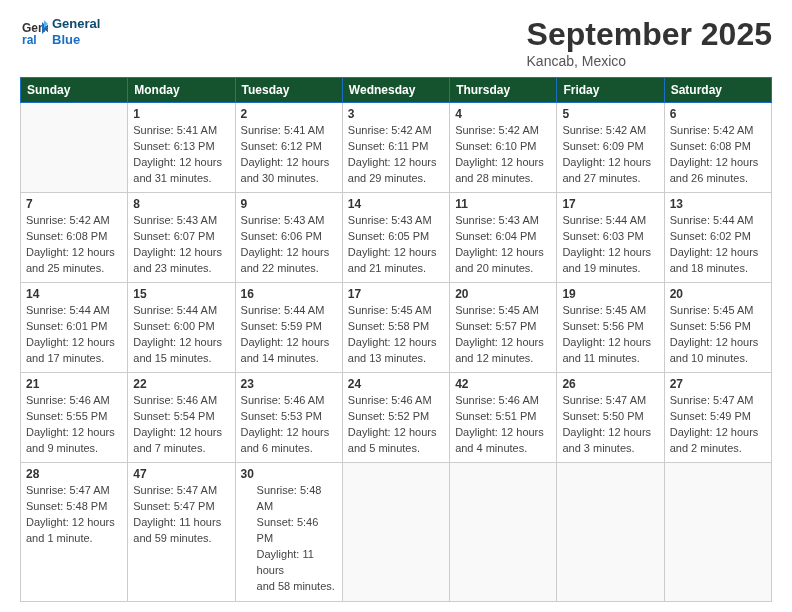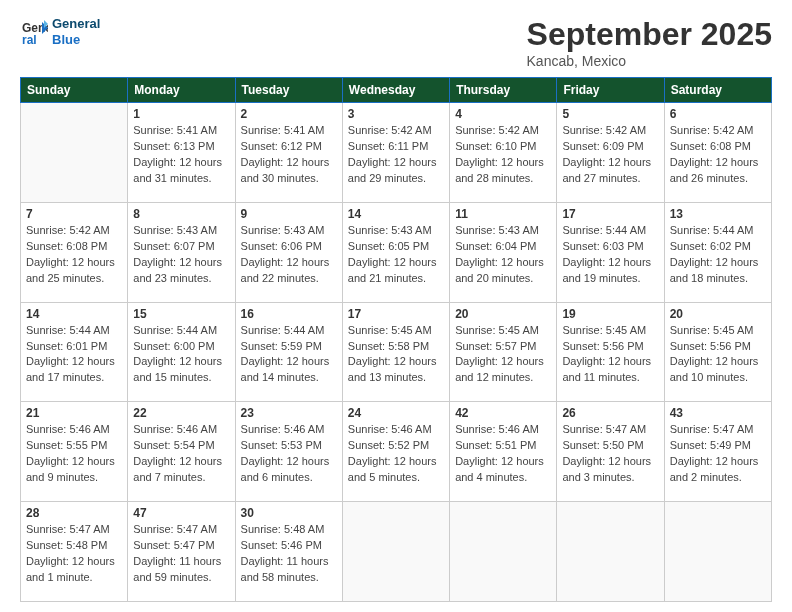--- a/index.html
+++ b/index.html
@@ -307,21 +307,21 @@
 and 4 minutes.</div>
           </td>
           <td>
             <span class="day-number">26</span>
             <div class="day-info" style="white-space: pre-line;">Sunrise: 5:47 AM
 Sunset: 5:50 PM
 Daylight: 12 hours
 and 3 minutes.</div>
           </td>
           <td>
-            <span class="day-number">43</span>
+            <span class="day-number">27</span>
             <div class="day-info" style="white-space: pre-line;">Sunrise: 5:47 AM
 Sunset: 5:49 PM
 Daylight: 12 hours
 and 2 minutes.</div>
           </td>
         </tr>
         <tr class="last-row">
           <td>
             <span class="day-number">28</span>
             <div class="day-info" style="white-space: pre-line;">Sunrise: 5:47 AM
@@ -331,21 +331,21 @@
           </td>
           <td>
             <span class="day-number">47</span>
             <div class="day-info" style="white-space: pre-line;">Sunrise: 5:47 AM
 Sunset: 5:47 PM
 Daylight: 11 hours
 and 59 minutes.</div>
           </td>
           <td>
             <span class="day-number">30</span>
-            <div class="day-info" style="white-space: pre-line;">Sunrise: 5:48 AM
+            <div class="day-info" style="white-space: pre-line; margin-left: 16px;">Sunrise: 5:48 AM
 Sunset: 5:46 PM
 Daylight: 11 hours
 and 58 minutes.</div>
           </td>
           <td class="empty"></td>
           <td class="empty"></td>
           <td class="empty"></td>
           <td class="empty"></td>
         </tr>
       </tbody>

